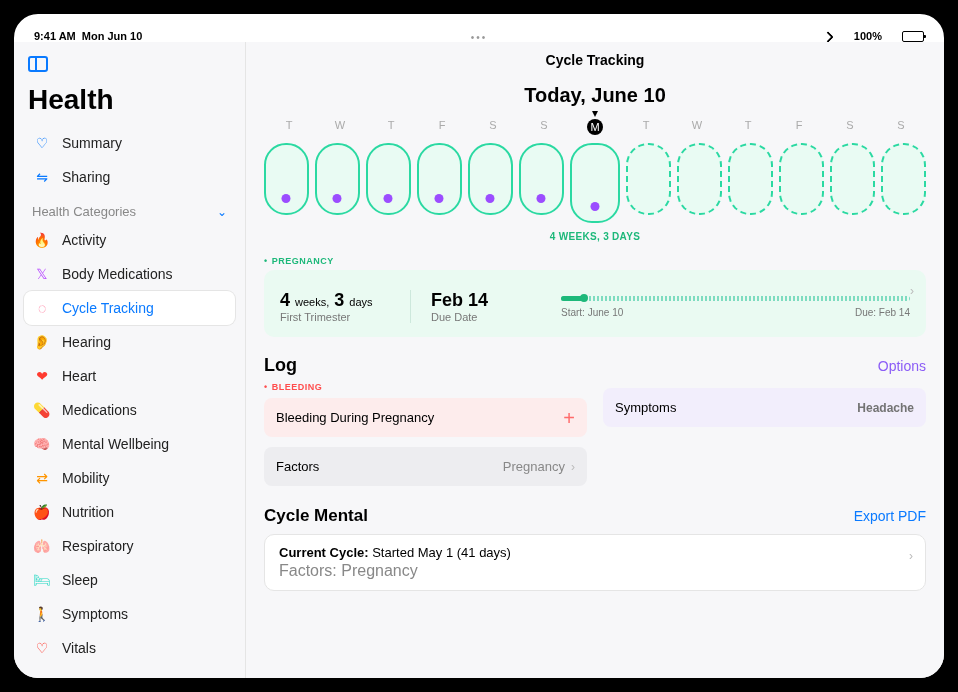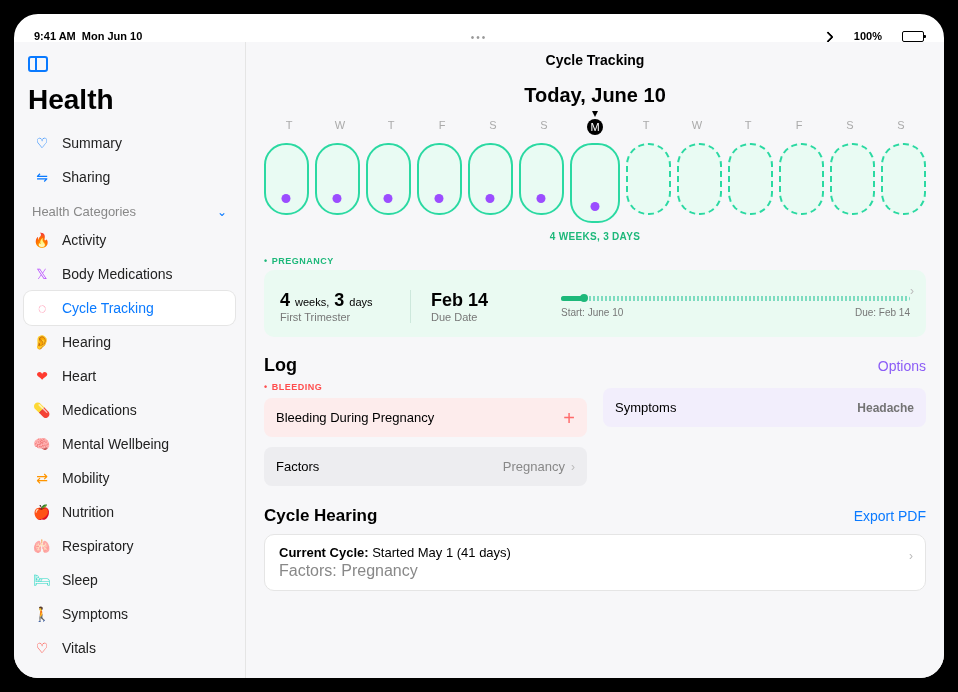--- a/index.html
+++ b/index.html
@@ -278,21 +278,21 @@
       </div>
       <div class="log-col">
         <div class="log-row purple">
           <span>Symptoms</span>
           <span class="headache">Headache</span>
         </div>
       </div>
     </div>
 
     <div class="history-header">
-      <div class="history-title">Cycle Hearing</div>
+      <div class="history-title">Cycle Mental</div>
       <div class="export-link">Export PDF</div>
     </div>
     <div class="history-card">
       <span class="card-chevron">›</span>
       <div class="history-line1">
         <b>Current Cycle:</b> <span>Started May 1 (41 days)</span>
       </div>
       <div class="history-line2">
         <span>Factors:</span> <span>Pregnancy</span>
       </div>

